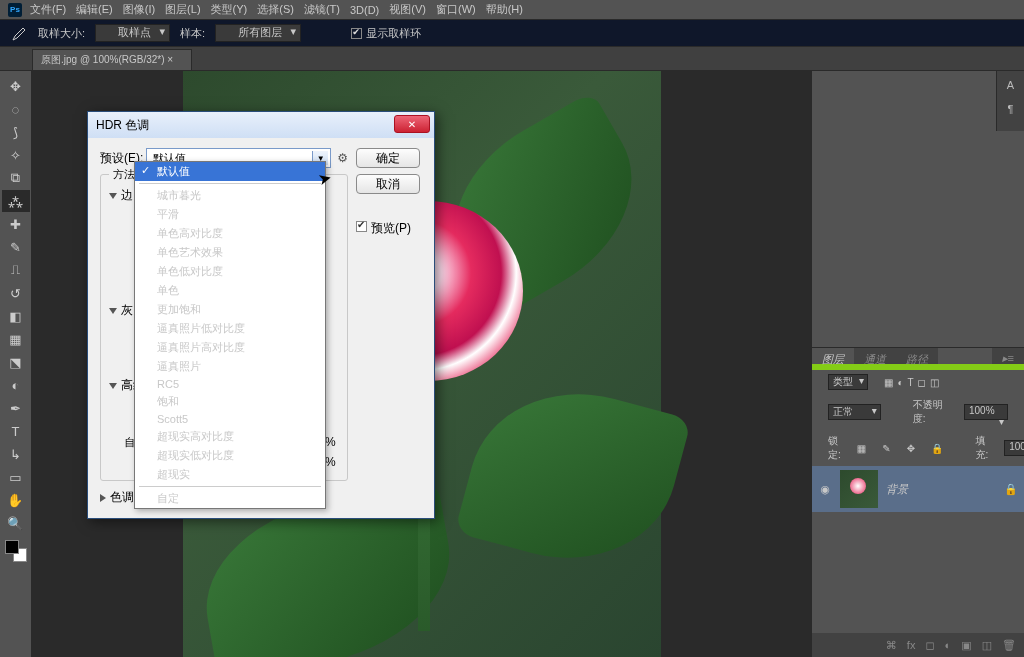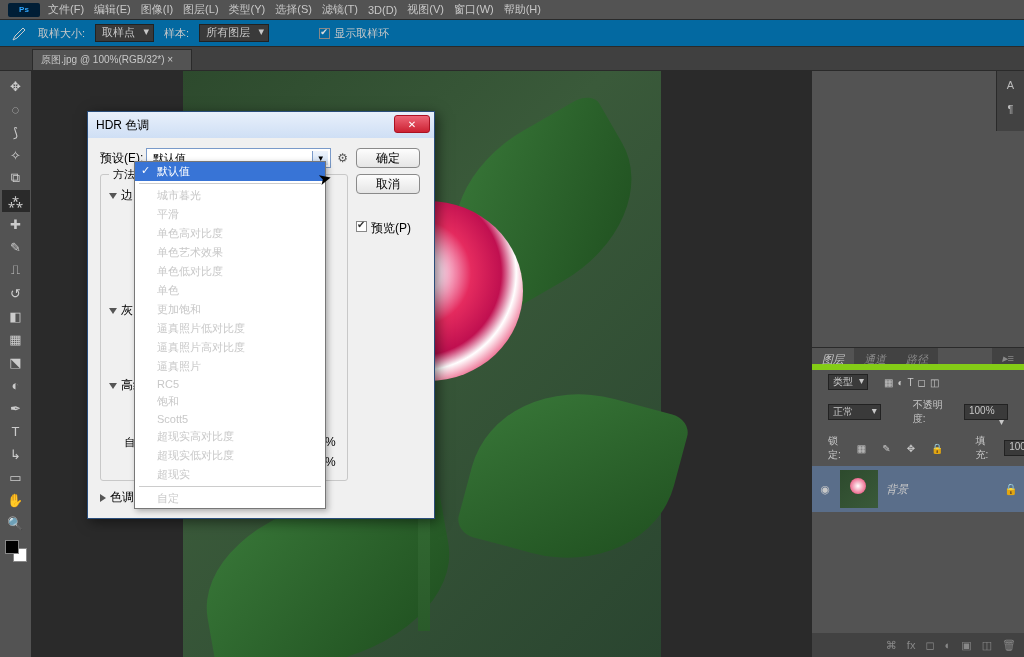--- a/index.html
+++ b/index.html
@@ -1,26 +1,26 @@
 <!DOCTYPE html>
 <html><head>
 <meta charset="utf-8">
 <style>
 * { margin:0; padding:0; box-sizing:border-box; font-family:"Microsoft YaHei",sans-serif; }
 body { width:1024px; height:657px; background:#535353; color:#c8c8c8; font-size:11px; overflow:hidden; position:relative; }
 
 
 .menubar { height:20px; background:#535353; display:flex; align-items:center; padding-left:8px; border-bottom:1px solid #2a2a2a; }
-.ps-icon { width:32px; height:14px; background:#001e36; color:#31a8ff; font-weight:bold; font-size:8px; display:flex; align-items:center; justify-content:center; margin-right:8px; border-radius:2px;}
+.ps-icon { width:14px; height:14px; background:#001e36; color:#31a8ff; font-weight:bold; font-size:8px; display:flex; align-items:center; justify-content:center; margin-right:8px; border-radius:2px;}
 .menubar span.mi { margin-right:10px; cursor:default; }
 
 
-.optionsbar { height:27px; background:#0369a1; display:flex; align-items:center; padding-left:8px; border-bottom:1px solid #2a2a2a; gap:10px;}
+.optionsbar { height:27px; background:#0f172a; display:flex; align-items:center; padding-left:8px; border-bottom:1px solid #2a2a2a; gap:10px;}
 .opt-icon { width:20px; height:18px; display:flex; align-items:center; justify-content:center;}
-.opt-sel { background:#3a3a3a; border:1px solid #222; height:18px; padding:0 18px 0 6px; font-size:11px; color:#c8c8c8; position:relative;}
+.opt-sel { background:#3a3a3a; border:1px solid #222; height:18px; padding:0 18px 0 22px; font-size:11px; color:#c8c8c8; position:relative;}
 .opt-sel::after{content:"▾";position:absolute;right:4px;}
 .checkbox { width:11px; height:11px; border:1px solid #888; display:inline-block; vertical-align:middle; margin-right:4px; position:relative;}
 .checkbox.checked::after{content:"✔";position:absolute;left:0;top:-2px;font-size:9px;color:#ddd;}
 
 
 .doctabbar { height:24px; background:#404040; display:flex; align-items:flex-end; border-bottom:1px solid #2a2a2a; padding-left:32px;}
 .doctab { background:#535353; padding:3px 18px 3px 8px; font-size:10px; border-top:1px solid #2a2a2a; border-left:1px solid #2a2a2a; border-right:1px solid #2a2a2a; position:relative;}
 
 
 .workspace { position:absolute; top:71px; left:32px; right:212px; bottom:0; background:#2a2a2a; display:flex; justify-content:center; align-items:flex-start; overflow:hidden;}

